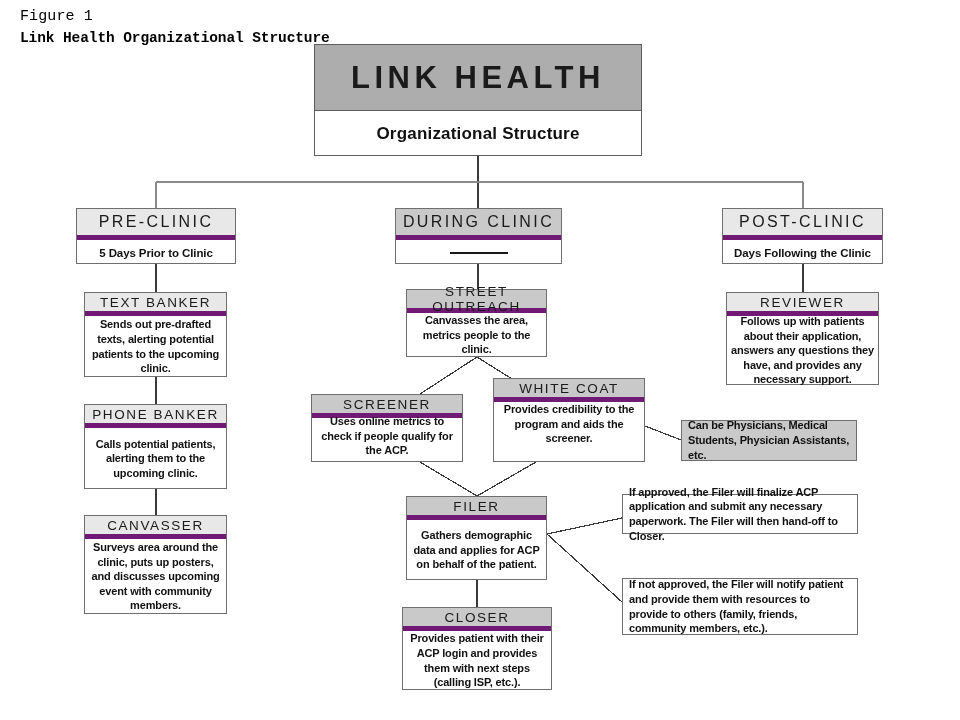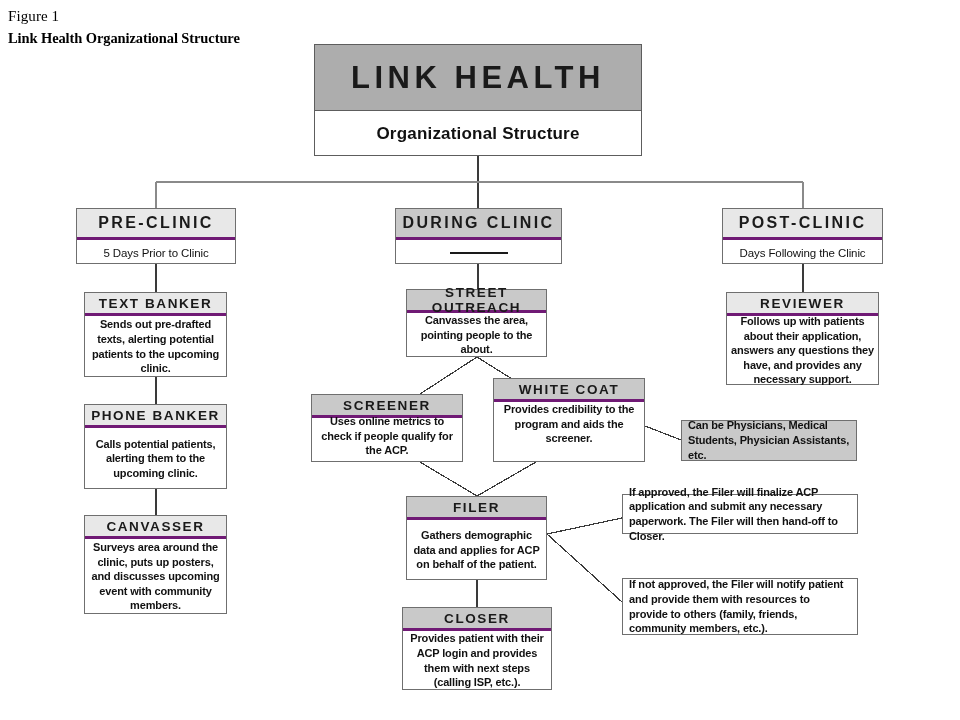--- a/index.html
+++ b/index.html
@@ -4,57 +4,57 @@
 <style>
   html,body{margin:0;padding:0;}
   body{
     width:960px;height:720px;background:#ffffff;
     font-family:"Liberation Sans", sans-serif;
     overflow:hidden;position:relative;
   }
   #stage{position:absolute;left:0;top:0;width:960px;height:720px;}
 
   
-  .cap{position:absolute;font-family:Liberation Serif, serif;color:#000;}
+  .cap{position:absolute;font-family:Liberation Mono, monospace;color:#000;margin-left:12px;}
   .cap-1{left:8px;top:8px;font-size:15px;font-weight:400;letter-spacing:.1px;}
   .cap-2{left:8px;top:30px;font-size:14.5px;font-weight:700;letter-spacing:-.1px;}
 
   
   #wires{position:absolute;left:0;top:0;width:960px;height:720px;}
 
   
   .node{position:absolute;box-sizing:border-box;background:#ffffff;
         border:1px solid #6f6f6f;}
   .node .hd{
     box-sizing:border-box;width:100%;
-    font-weight:700;text-align:center;color:#1a1a1a;
+    font-weight:400;text-align:center;color:#1a1a1a;
     text-transform:uppercase;
     font-family:"Liberation Sans", sans-serif;
-    border-bottom:3px solid #701a75;
+    border-bottom:5px solid #701a75;
     display:flex;align-items:center;justify-content:center;
   }
   .node .bd{
     box-sizing:border-box;width:100%;
     text-align:center;color:#111;
     display:flex;align-items:center;justify-content:center;
     padding:3px 4px;
   }
   .hd-mid   {background:#c9c9c9;}
   .hd-light {background:#e8e8e8;}
 
   
   #title-node{left:314px;top:44px;width:328px;height:112px;border:1px solid #5d5d5d;}
   #title-node .hd{height:66px;font-size:31px;letter-spacing:4.5px;background:#adadad;
                   border-bottom:1px solid #5d5d5d;font-weight:700;}
   #title-node .bd{height:45px;font-size:17px;font-weight:700;letter-spacing:.2px;}
 
   
   .phase{height:56px;}
   .phase .hd{height:31px;font-size:16px;letter-spacing:2.4px;}
-  .phase .bd{height:25px;font-size:11.5px;font-weight:400;letter-spacing:-.1px;}
+  .phase .bd{height:25px;font-size:11.5px;font-weight:700;letter-spacing:-.1px;}
   #phase-pre  {left:76px; top:208px;width:160px;}
   #phase-dur  {left:395px;top:208px;width:167px;}
   #phase-post {left:722px;top:208px;width:161px;}
   .dash-line{display:inline-block;width:58px;height:2px;background:#1a1a1a;}
 
   
   .role .hd{font-size:13.5px;letter-spacing:1.6px;height:23px;}
   .role .bd{font-size:11px;line-height:1.32;letter-spacing:-.15px;font-weight:600;}
 
   #n-text   {left:84px; top:292px;width:143px;height:85px;}
@@ -159,21 +159,21 @@
     <div class="bd">Calls potential patients, alerting them to the upcoming clinic.</div>
   </div>
 
   <div class="node role" id="n-canv">
     <div class="hd hd-light">CANVASSER</div>
     <div class="bd">Surveys area around the clinic, puts up posters, and discusses upcoming event with community members.</div>
   </div>
 
   <div class="node role" id="n-street">
     <div class="hd hd-mid">STREET OUTREACH</div>
-    <div class="bd">Canvasses the area, pointing people to the about.</div>
+    <div class="bd">Canvasses the area, metrics people to the clinic.</div>
   </div>
 
   <div class="node role" id="n-scr">
     <div class="hd hd-mid">SCREENER</div>
     <div class="bd">Uses online metrics to check if people qualify for the ACP.</div>
   </div>
 
   <div class="node role" id="n-coat">
     <div class="hd hd-mid">WHITE COAT</div>
     <div class="bd">Provides credibility to the program and aids the screener.</div>

